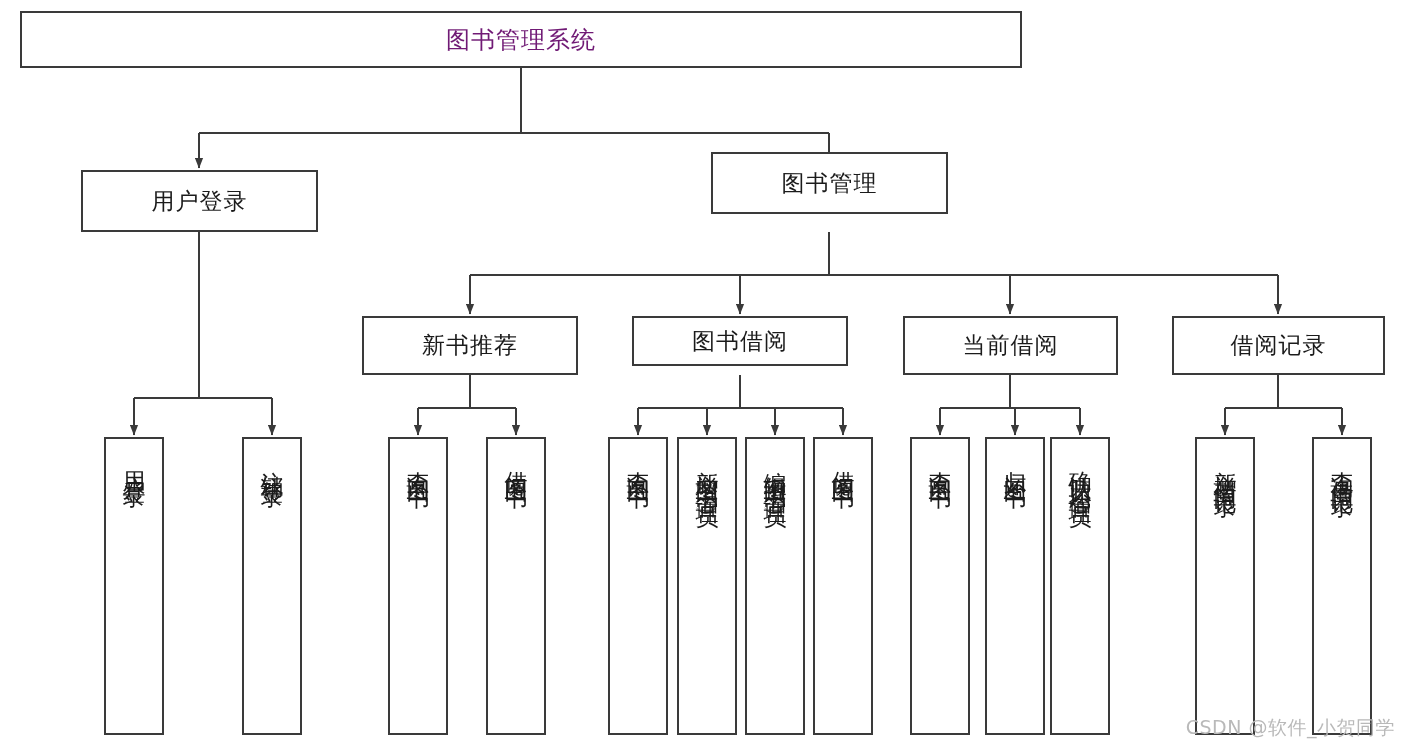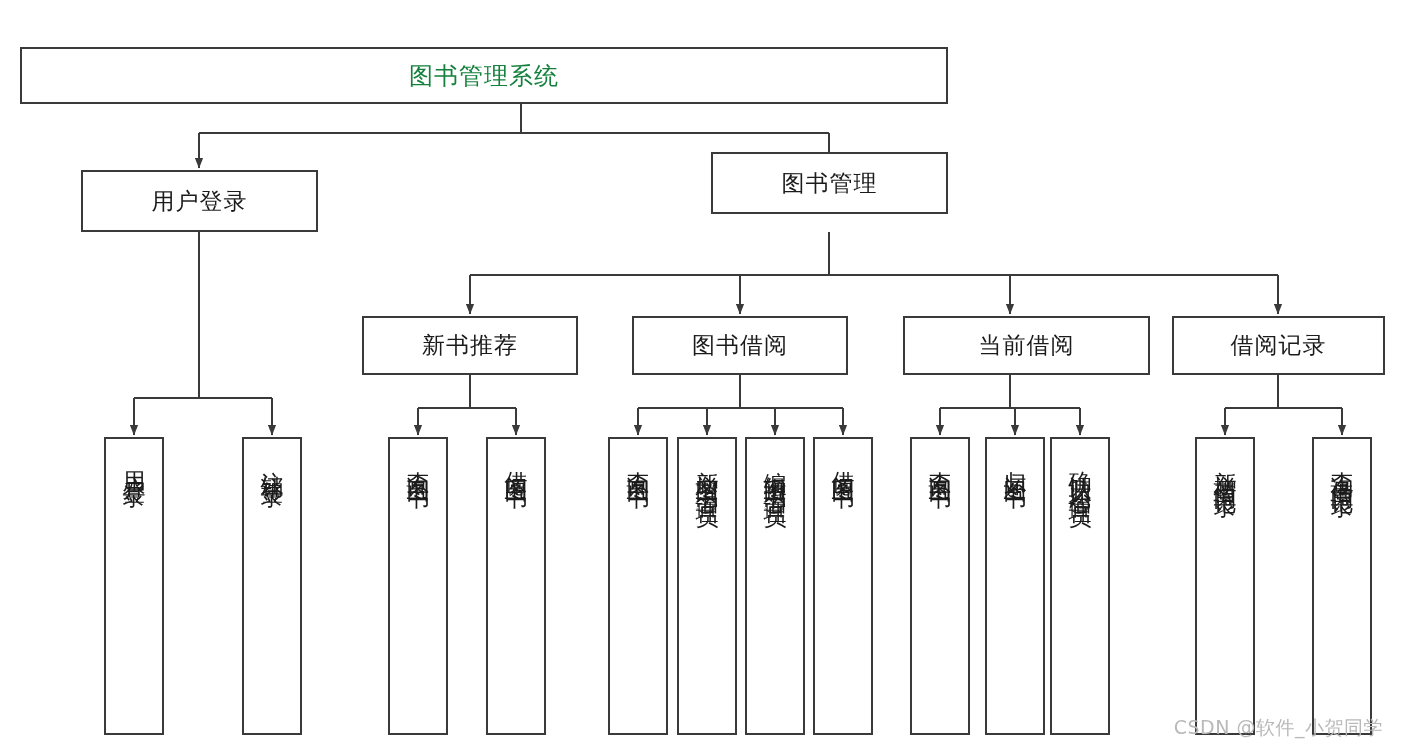--- a/index.html
+++ b/index.html
@@ -51,21 +51,21 @@
     text-orientation: upright;
     letter-spacing: 5px;
     line-height: 1;
     white-space: nowrap;
   }
   .node.root {
     font-size: 24px;
   }
   .watermark {
     position: absolute;
-    right: 22px;
+    right: 10px;
     bottom: 6px;
     font-size: 19px;
     color: #b9b9b9;
     letter-spacing: 0.5px;
     white-space: nowrap;
     pointer-events: none;
   }
 </style>
 </head>
 <body>
@@ -105,36 +105,36 @@
       <line x1="940" y1="408" x2="1080" y2="408" stroke="#3a3a3a" stroke-width="2.6" shape-rendering="crispEdges"></line>
       <line x1="940" y1="408" x2="940" y2="435" stroke="#3a3a3a" stroke-width="2.6" shape-rendering="crispEdges" marker-end="url(#arrowhead)"></line>
       <line x1="1015" y1="408" x2="1015" y2="435" stroke="#3a3a3a" stroke-width="2.6" shape-rendering="crispEdges" marker-end="url(#arrowhead)"></line>
       <line x1="1080" y1="408" x2="1080" y2="435" stroke="#3a3a3a" stroke-width="2.6" shape-rendering="crispEdges" marker-end="url(#arrowhead)"></line>
       <line x1="1278" y1="375" x2="1278" y2="408" stroke="#3a3a3a" stroke-width="2.6" shape-rendering="crispEdges"></line>
       <line x1="1225" y1="408" x2="1342" y2="408" stroke="#3a3a3a" stroke-width="2.6" shape-rendering="crispEdges"></line>
       <line x1="1225" y1="408" x2="1225" y2="435" stroke="#3a3a3a" stroke-width="2.6" shape-rendering="crispEdges" marker-end="url(#arrowhead)"></line>
       <line x1="1342" y1="408" x2="1342" y2="435" stroke="#3a3a3a" stroke-width="2.6" shape-rendering="crispEdges" marker-end="url(#arrowhead)"></line>
     </svg>
   <div id="nodes-layer">
-      <div class="node horiz root" style="left: 20px; top: 11px; width: 928px; height: 57px; border-color: rgb(58, 58, 58); background: rgb(255, 255, 255); color: #15803d; margin-top: 36px;">
+      <div class="node horiz root" style="left: 20px; top: 11px; width: 1002px; height: 57px; border-color: rgb(58, 58, 58); background: rgb(255, 255, 255); color: #701a75;">
         <span>图书管理系统</span>
       </div>
       <div class="node horiz" style="left: 81px; top: 170px; width: 237px; height: 62px; border-color: rgb(58, 58, 58); background: rgb(255, 255, 255); color: rgb(27, 27, 27);">
         <span>用户登录</span>
       </div>
       <div class="node horiz" style="left: 711px; top: 152px; width: 237px; height: 62px; border-color: rgb(58, 58, 58); background: rgb(255, 255, 255); color: rgb(27, 27, 27);">
         <span>图书管理</span>
       </div>
       <div class="node horiz" style="left: 362px; top: 316px; width: 216px; height: 59px; border-color: rgb(58, 58, 58); background: rgb(255, 255, 255); color: rgb(27, 27, 27); text-align: right;">
         <span>新书推荐</span>
       </div>
-      <div class="node horiz" style="left: 632px; top: 316px; width: 216px; height: 59px; border-color: rgb(58, 58, 58); background: rgb(255, 255, 255); color: rgb(27, 27, 27); text-align: right;">
+      <div class="node horiz" style="left: 632px; top: 316px; width: 216px; height: 50px; border-color: rgb(58, 58, 58); background: rgb(255, 255, 255); color: rgb(27, 27, 27); text-align: right;">
         <span>图书借阅</span>
       </div>
-      <div class="node horiz" style="left: 903px; top: 316px; width: 247px; height: 59px; border-color: rgb(58, 58, 58); background: rgb(255, 255, 255); color: rgb(27, 27, 27);">
+      <div class="node horiz" style="left: 903px; top: 316px; width: 215px; height: 59px; border-color: rgb(58, 58, 58); background: rgb(255, 255, 255); color: rgb(27, 27, 27);">
         <span>当前借阅</span>
       </div>
       <div class="node horiz" style="left: 1172px; top: 316px; width: 213px; height: 59px; border-color: rgb(58, 58, 58); background: rgb(255, 255, 255); color: rgb(27, 27, 27);">
         <span>借阅记录</span>
       </div>
       <div class="node vert" style="left: 104px; top: 437px; width: 60px; height: 298px; border-color: rgb(58, 58, 58); background: rgb(255, 255, 255); color: rgb(27, 27, 27);">
         <span class="vtext">用户登录</span>
       </div>
       <div class="node vert" style="left: 242px; top: 437px; width: 60px; height: 298px; border-color: rgb(58, 58, 58); background: rgb(255, 255, 255); color: rgb(27, 27, 27);">
         <span class="vtext">注销登录</span>

